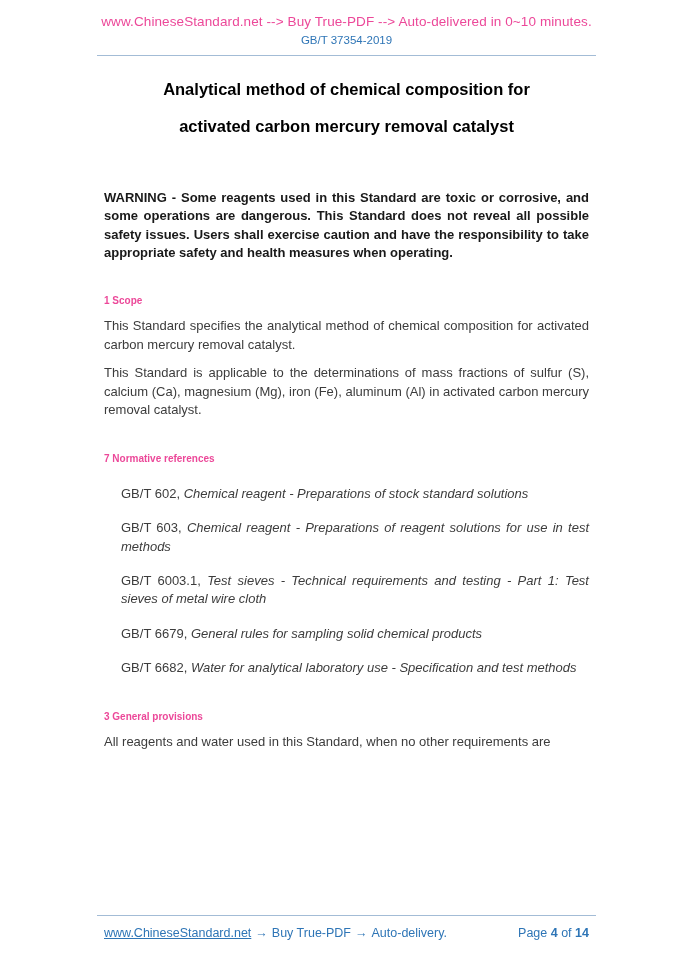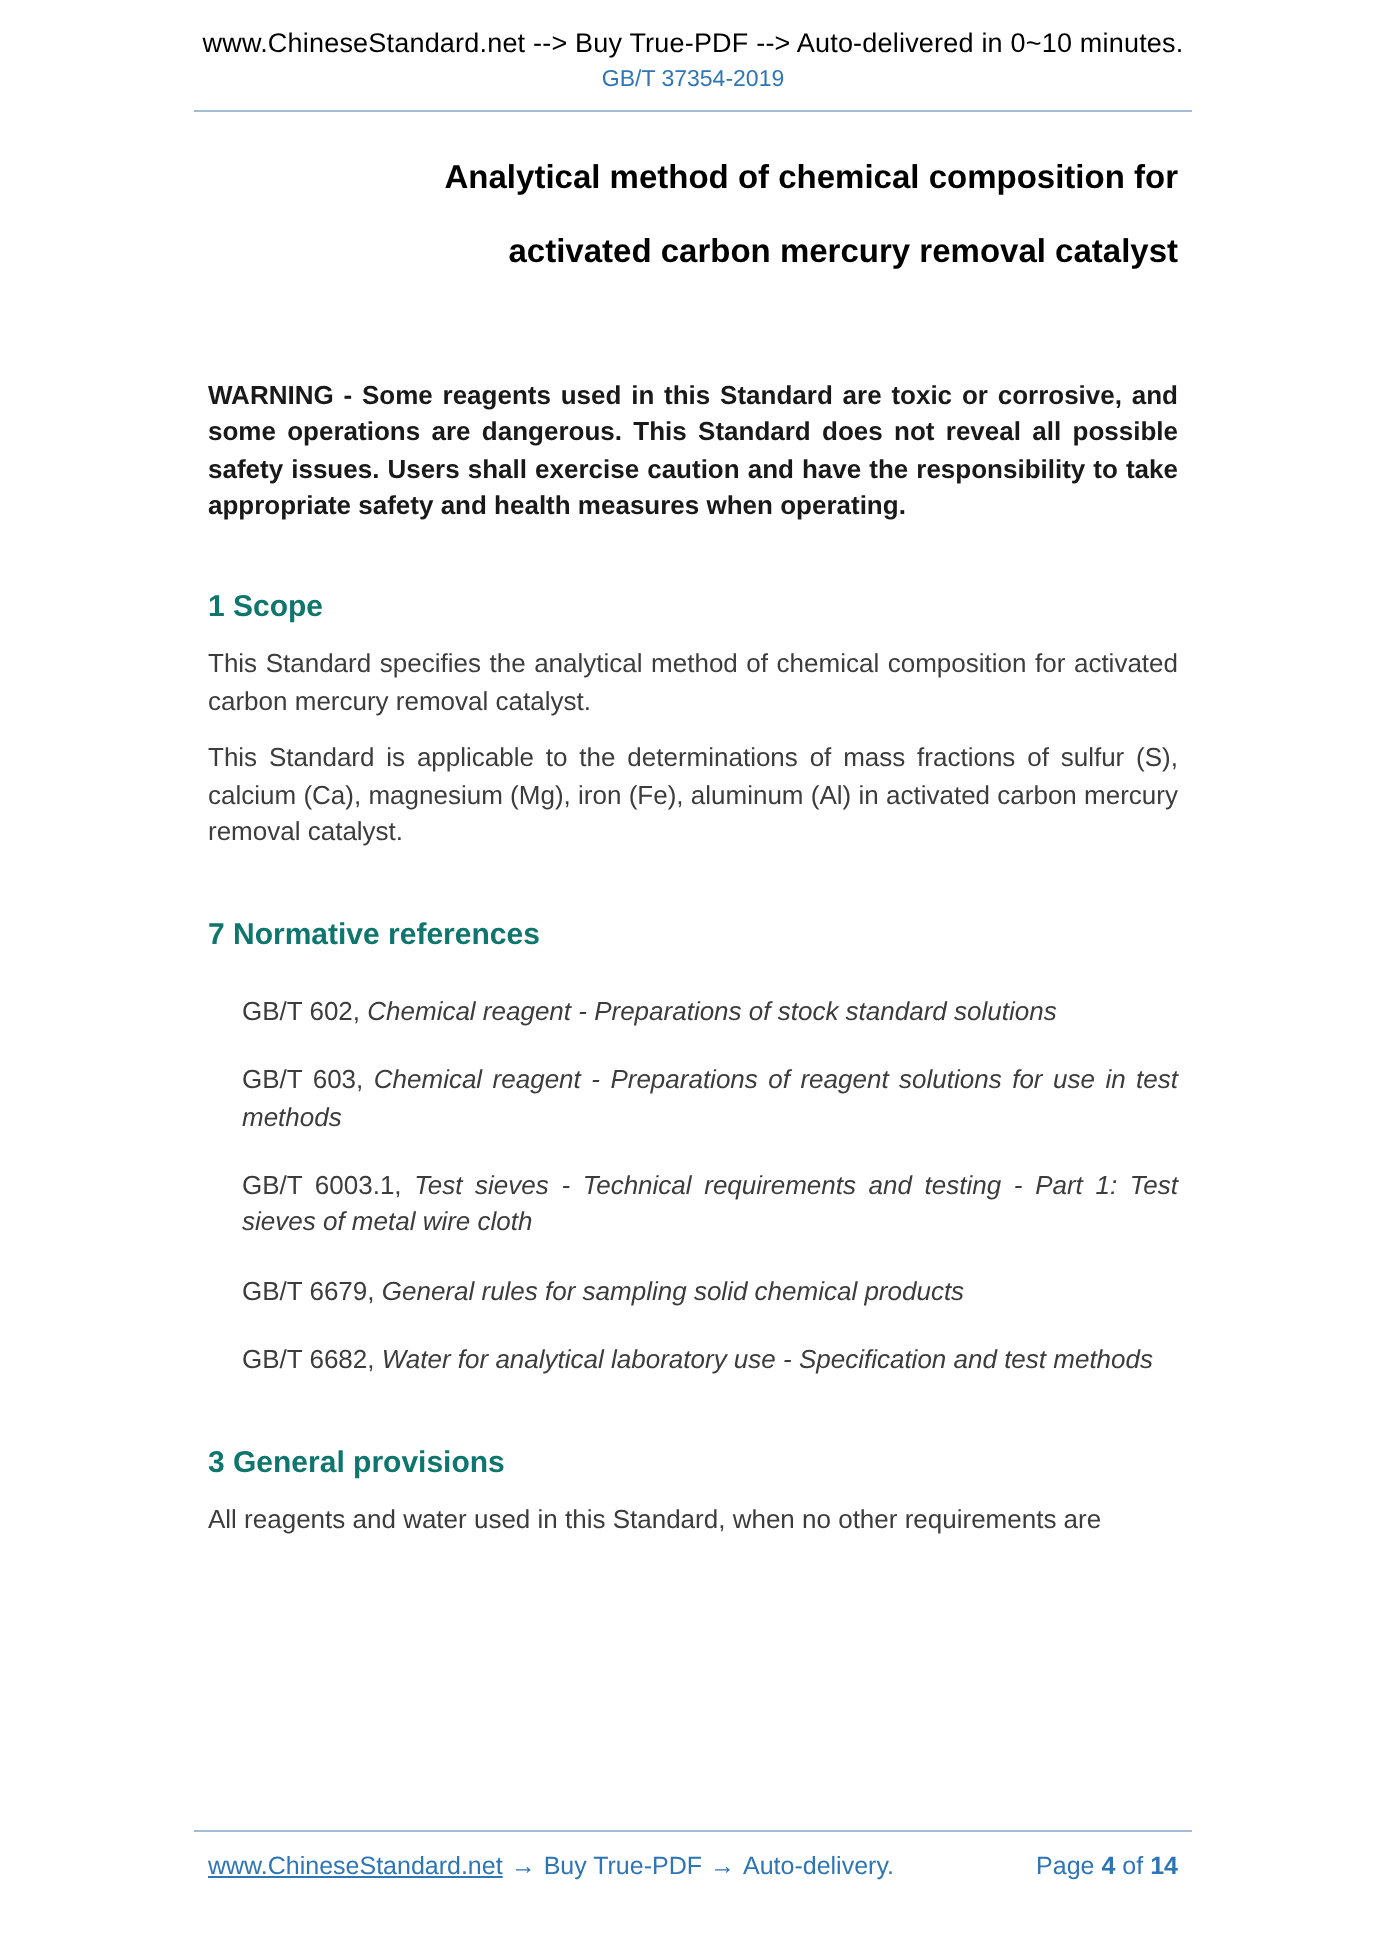--- a/index.html
+++ b/index.html
@@ -12,21 +12,21 @@
   .page {
     position: relative;
     width: 693px;
     height: 980px;
     background: #ffffff;
     overflow: hidden;
     padding-top: 14px;
   }
   .promo {
     text-align: center;
-    color: #000000;
+    color: #ec4899;
     font-size: 13.5px;
     letter-spacing: 0.1px;
   }
   .doc-code {
     text-align: center;
     color: #2e75b6;
     font-size: 11.5px;
     margin-top: 5px;
   }
   .rule {
@@ -41,33 +41,33 @@
     line-height: 1.42;
   }
   .title {
     margin-top: 24px;
     text-align: center;
     color: #000000;
     font-size: 16.5px;
     font-weight: bold;
     line-height: 1.2;
   }
-  .title .title-line { display: block; text-align: right; }
+  .title .title-line { display: block; }
   .title .line2 { margin-top: 17px; }
   .warning {
     margin-top: 52px;
     font-weight: bold;
     color: #191919;
     text-align: justify;
   }
   h2.section-heading {
     margin-top: 33px;
-    font-size: 15px;
+    font-size: 10px;
     font-weight: bold;
-    color: #0f766e;
+    color: #ec4899;
     line-height: 1.2;
   }
   p.body-para {
     margin-top: 10px;
     text-align: justify;
   }
   .refs { margin-top: 20px; }
   p.ref {
     margin: 16px 0 0 17px;
     text-align: justify;

